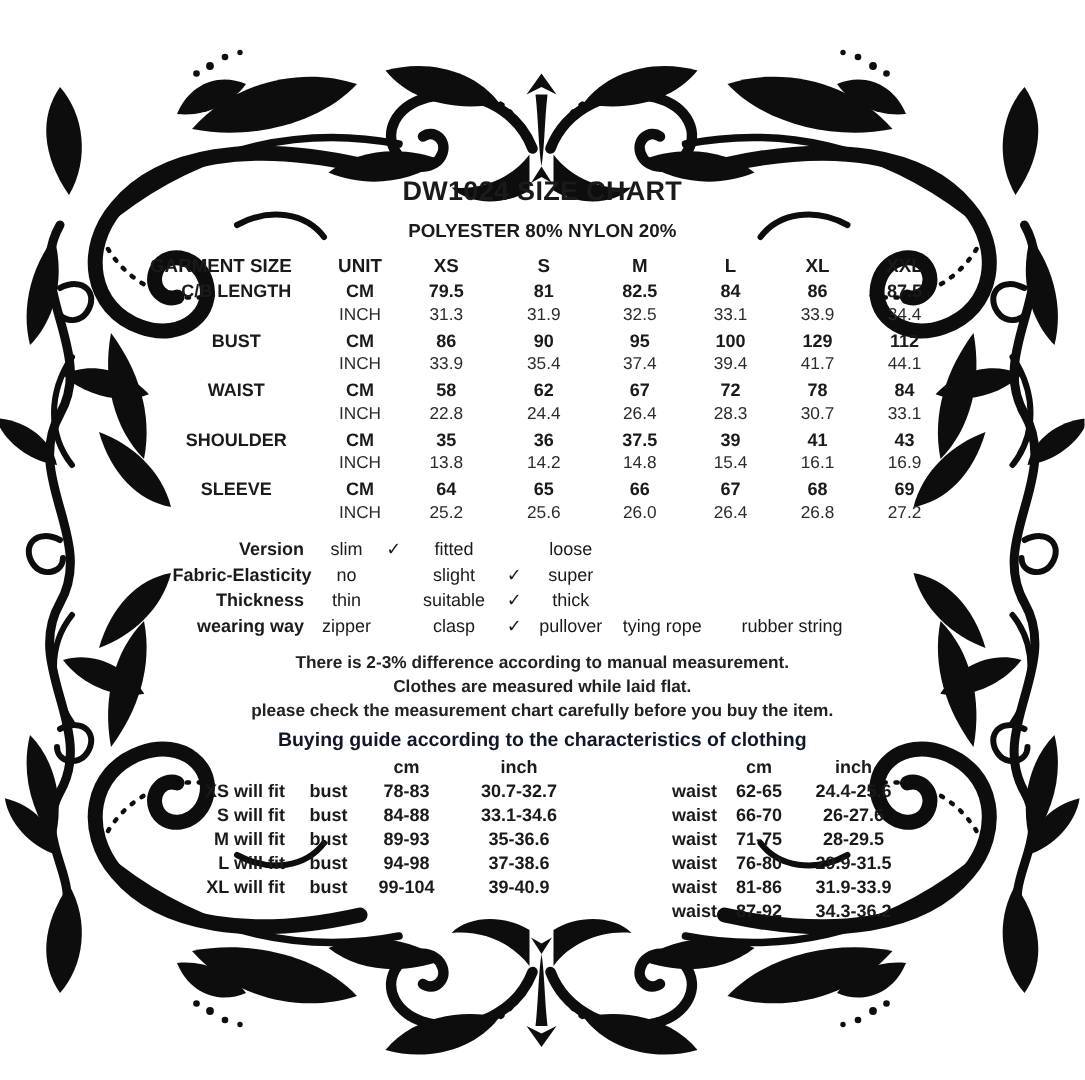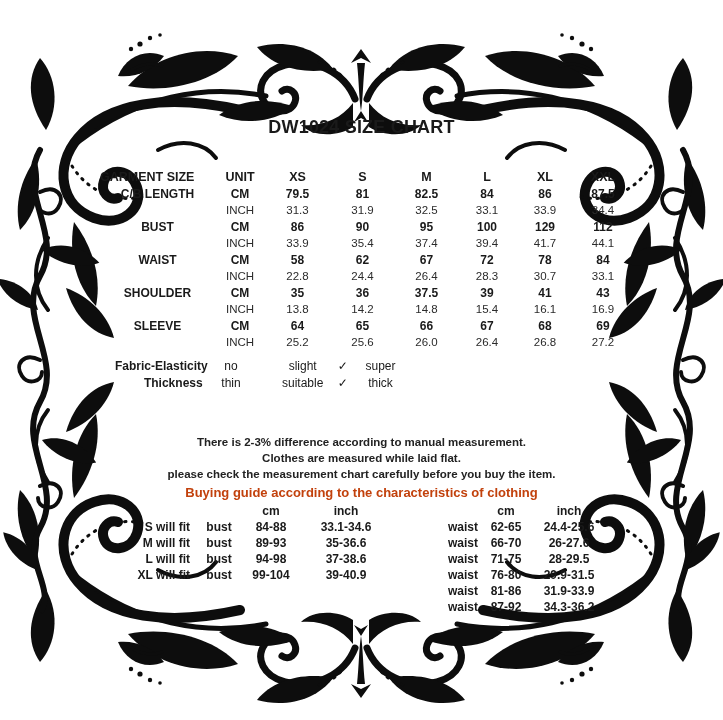--- a/index.html
+++ b/index.html
@@ -31,21 +31,21 @@
   .size-table .b{font-weight:bold;}
   .size-table .inch{font-weight:normal;color:#2b2b2b;font-size:11.5px;}
 
   .version-table{position:absolute;left:115px;top:358px;width:464px;
     font-size:12px;line-height:17px;text-align:center;}
   .version-table .lbl{text-align:right;font-weight:bold;padding-right:9px;}
   .version-table .chk{font-weight:normal;}
 
   .notes{position:absolute;left:0;right:0;top:434px;text-align:center;}
   .notes .line{font-size:11.5px;line-height:16px;color:#222;font-weight:bold;}
-  .notes .heading{font-size:13px;line-height:18px;font-weight:bold;margin-top:2px;color:#c2410c;}
+  .notes .heading{font-size:13px;line-height:18px;font-weight:bold;margin-top:2px;color:#0f172a;}
 
   .guide-table{font-size:12px;line-height:16px;text-align:center;font-weight:bold;}
   .guide-table th{font-weight:bold;text-align:center;font-size:12px;}
   .guide-table .lbl{text-align:right;padding-right:8px;}
   .bust-guide{position:absolute;left:118px;top:503px;width:272px;}
   .waist-guide{position:absolute;left:448px;top:503px;width:160px;}
 </style>
 </head>
 <body>
 
@@ -109,20 +109,21 @@
     <use href="#medallion" transform="translate(361,652) scale(1,-1)"></use>
     <use href="#vine" transform="translate(40,150)"></use>
     <use href="#vine" transform="translate(683,150) scale(-1,1)"></use>
     <use href="#sprig" transform="translate(118,50)"></use>
     <use href="#sprig" transform="translate(604,50) scale(-1,1)"></use>
     <use href="#sprig" transform="translate(118,668) scale(1,-1)"></use>
     <use href="#sprig" transform="translate(604,668) scale(-1,-1)"></use>
   </svg>
 
   <div class="title">DW1024 SIZE CHART</div>
+  <div class="subtitle">POLYESTER 80% NYLON 20%</div>
 
   <table class="size-table">
     <colgroup>
       <col style="width:115px">
         <col style="width:50px">
         <col style="width:65px">
         <col style="width:65px">
       <col style="width:63px">
         <col style="width:58px">
         <col style="width:58px">
@@ -250,38 +251,58 @@
         <col style="width:38px">
         <col style="width:24px">
         <col style="width:55px">
       <col style="width:24px">
         <col style="width:50px">
         <col style="width:70px">
         <col style="width:100px">
     </colgroup>
     <tbody>
         <tr>
+          <td class="lbl">Version</td>
+          <td>slim</td>
+          <td class="chk">✓</td>
+          <td>fitted</td>
+          <td></td>
+          <td>loose</td>
+          <td></td>
+          <td></td>
+        </tr>
+        <tr>
           <td class="lbl">Fabric-Elasticity</td>
           <td>no</td>
           <td></td>
           <td>slight</td>
           <td class="chk">✓</td>
           <td>super</td>
           <td></td>
           <td></td>
         </tr>
         <tr>
           <td class="lbl">Thickness</td>
           <td>thin</td>
           <td></td>
           <td>suitable</td>
           <td class="chk">✓</td>
           <td>thick</td>
           <td></td>
           <td></td>
+        </tr>
+        <tr>
+          <td class="lbl">wearing way</td>
+          <td>zipper</td>
+          <td></td>
+          <td>clasp</td>
+          <td class="chk">✓</td>
+          <td>pullover</td>
+          <td>tying rope</td>
+          <td>rubber string</td>
         </tr>
       </tbody>
   </table>
 
   <div class="notes">
     <div class="line">There is 2-3% difference according to manual measurement.</div>
     <div class="line">Clothes are measured while laid flat.</div>
     <div class="line">please check the measurement chart carefully before you buy the item.</div>
     <div class="heading">Buying guide according to the characteristics of clothing</div>
   </div>
@@ -296,20 +317,26 @@
     <thead>
       <tr>
         <th></th>
         <th></th>
         <th>cm</th>
         <th>inch</th>
       </tr>
     </thead>
     <tbody>
         <tr>
+          <td class="lbl">XS will fit</td>
+          <td>bust</td>
+          <td>78-83</td>
+          <td>30.7-32.7</td>
+        </tr>
+        <tr>
           <td class="lbl">S will fit</td>
           <td>bust</td>
           <td>84-88</td>
           <td>33.1-34.6</td>
         </tr>
         <tr>
           <td class="lbl">M will fit</td>
           <td>bust</td>
           <td>89-93</td>
           <td>35-36.6</td>

